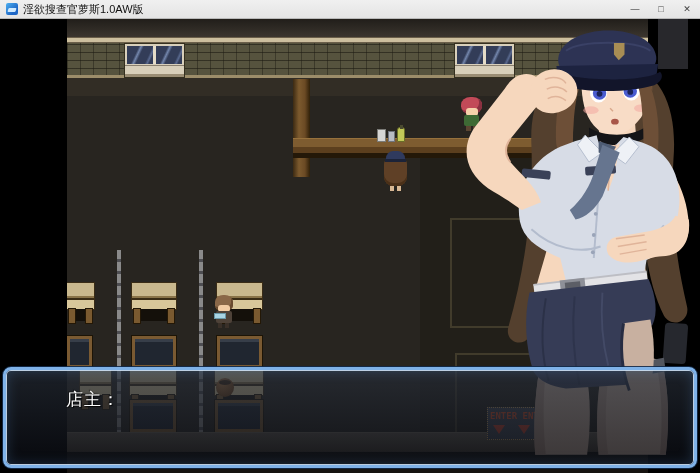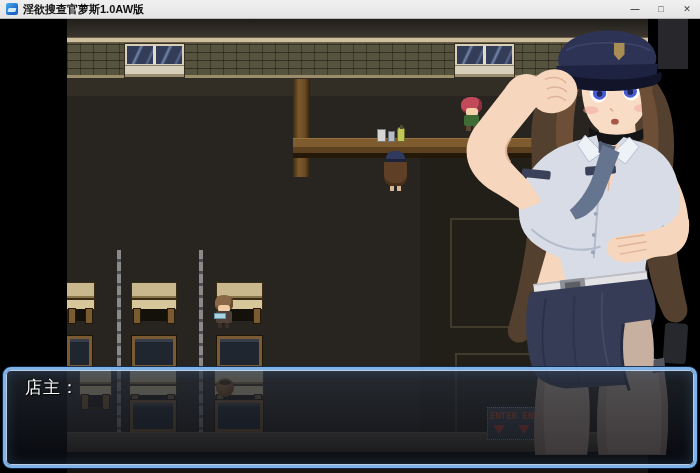--- a/index.html
+++ b/index.html
@@ -1,21 +1,21 @@
 <!DOCTYPE html>
 <html><head>
 <meta charset="utf-8">
 <style>
   html,body{margin:0;padding:0;background:#222;}
   .screen{position:relative;width:700px;height:473px;overflow:hidden;background:#000;
           font-family:"Liberation Sans","DejaVu Sans",sans-serif;}
   
   .titlebar{position:absolute;left:0;top:0;width:700px;height:19px;
             background:linear-gradient(#f0f0f0,#e4e4e4);display:flex;align-items:center;
-            border-bottom:1px solid #b9b9b9;box-sizing:border-box;font-weight:bold;}
+            border-bottom:1px solid #b9b9b9;box-sizing:border-box;}
   .app-icon{width:12px;height:12px;margin:0 5px 0 6px;border-radius:2px;
             background:linear-gradient(135deg,#4db0f0 0%,#1d66c6 70%);position:relative;flex:0 0 auto;}
   .app-icon::after{content:"";position:absolute;left:2px;top:5px;width:8px;height:4px;
             background:#cfeaff;border-radius:1px;transform:skewX(-18deg);}
   .title{font-size:11px;color:#111;white-space:nowrap;}
   .winbtns{margin-left:auto;display:flex;height:100%;}
   .winbtn{width:26px;height:100%;display:flex;align-items:center;justify-content:center;
           font-size:9px;color:#444;cursor:default;}
   
   .game{position:absolute;left:0;top:19px;width:700px;height:454px;background:#000;overflow:hidden;}
@@ -87,21 +87,21 @@
   .sprite{position:absolute;}
   .sp{position:absolute;}
   
   .dialog{left:3px;top:348px;width:694px;height:101px;border-radius:8px;
           border:3px solid #7fb2e8;box-sizing:border-box;
           background:linear-gradient(180deg,rgba(38,44,54,.72),rgba(10,12,18,.74));
           box-shadow:inset 0 0 0 1px rgba(215,235,255,.85),0 0 0 1px rgba(18,42,74,.9),
                      inset 0 0 14px rgba(90,150,215,.28);}
   .dlg-line{position:absolute;left:19px;color:#fff;font-size:17px;letter-spacing:1px;
             text-shadow:1px 1px 1px rgba(0,0,0,.9),-1px -1px 1px rgba(0,0,0,.5);}
-  .dlg-line.l1{top:6px;} .dlg-line.l2{top:30px;}
+  .dlg-line.l1{top:18px;margin-left:41px;} .dlg-line.l2{top:30px;}
 </style>
 </head>
 <body>
 
 <div class="screen">
 
   <div class="titlebar">
     <div class="app-icon"></div>
     <div class="title">淫欲搜查官萝斯1.0AW版</div>
     <div class="winbtns">

